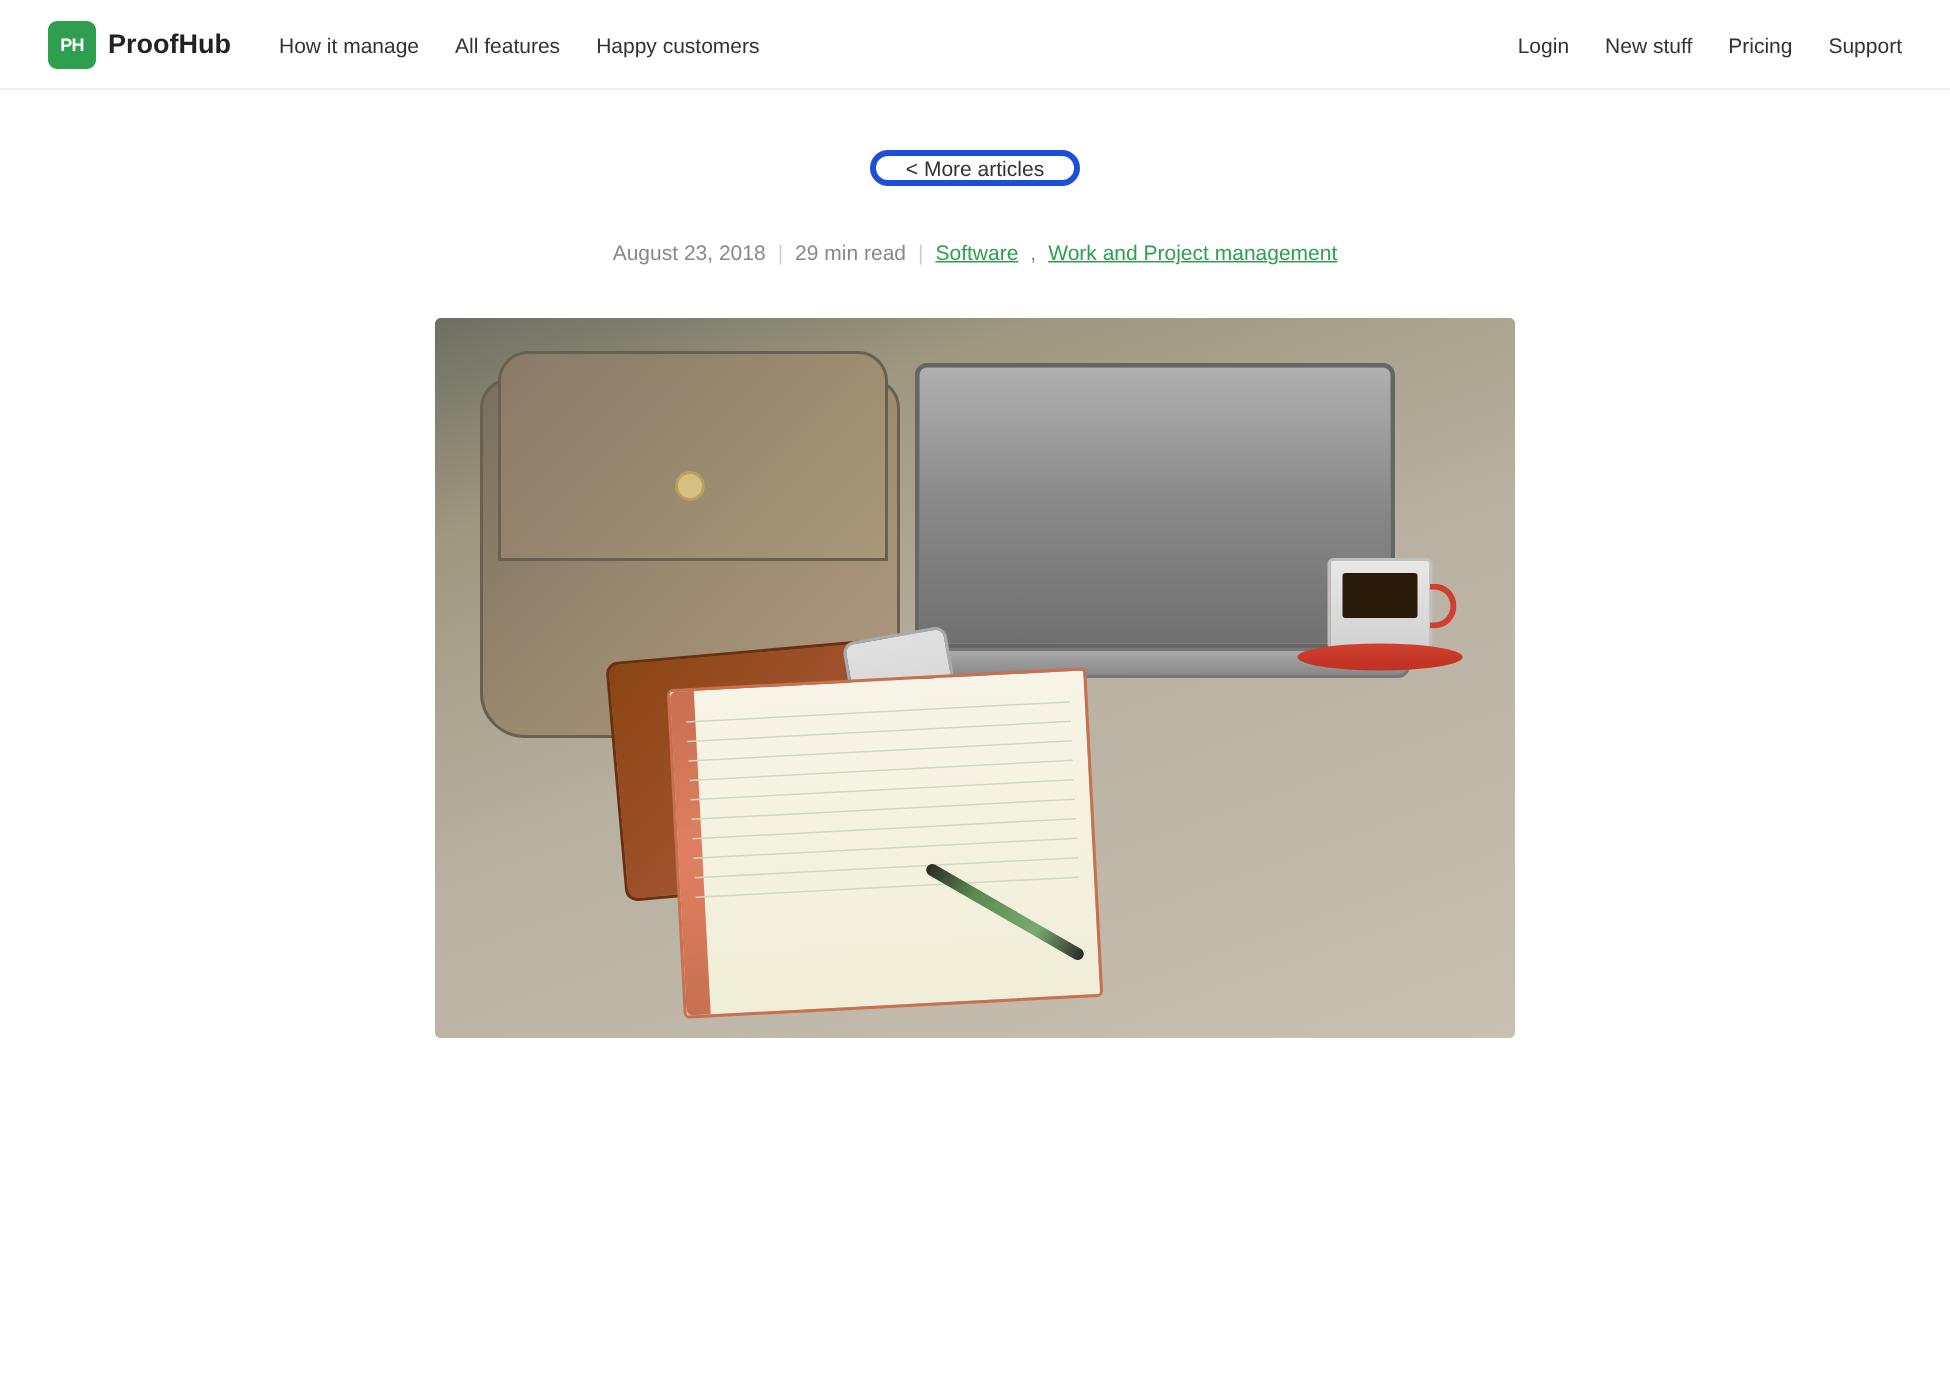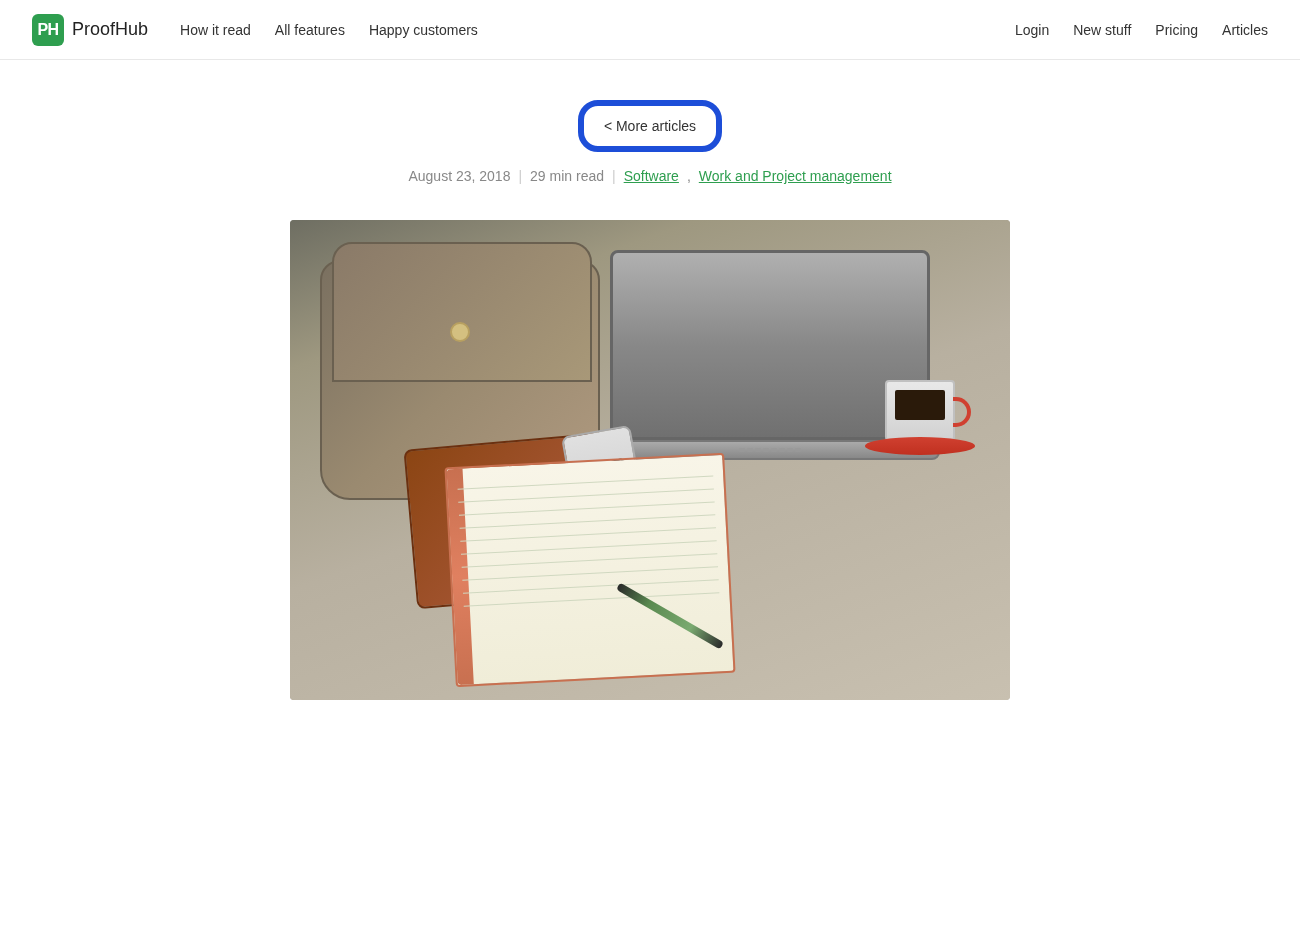--- a/index.html
+++ b/index.html
@@ -24,27 +24,27 @@
     .logo-icon {
       width: 32px;
       height: 32px;
       background: #2e9e4f;
       border-radius: 6px;
       display: flex;
       align-items: center;
       justify-content: center;
       color: #fff;
       font-weight: 800;
-      font-size: 16px;
+      font-size: 12px;
       letter-spacing: -0.5px;
       flex-shrink: 0;
     }
     .logo-text {
       font-size: 18px;
-      font-weight: 400;
+      font-weight: 700;
       color: #222;
     }
     .nav-left {
       display: flex;
       align-items: center;
       gap: 24px;
     }
     .nav-link {
       font-size: 14px;
       color: #333;
@@ -62,27 +62,27 @@
     
     main {
       max-width: 900px;
       margin: 0 auto;
       padding: 40px 20px 60px;
       text-align: center;
     }
 
     .more-articles-btn {
       display: inline-block;
-      border: 6px solid #1d4ed8;
+      border: 4px solid #1d4ed8;
       border-radius: 20px;
-      padding: 12px 20px;
+      padding: 0 20px;
       font-size: 14px;
       color: #333;
       text-decoration: none;
-      margin-bottom: 16px;
+      margin-bottom: 36px;
       cursor: pointer;
     }
 
     .article-title {
       font-size: 46px;
       font-weight: 800;
       line-height: 1.2;
       color: #111;
       margin-bottom: 28px;
       max-width: 720px;
@@ -354,30 +354,30 @@
 
 <nav>
   <a class="nav-logo">
     <div class="logo-icon">
       <span>PH</span>
     </div>
     <span class="logo-text">ProofHub</span>
   </a>
 
   <div class="nav-left">
-    <a class="nav-link">How it read</a>
+    <a class="nav-link">How it manage</a>
     <a class="nav-link">All features</a>
     <a class="nav-link">Happy customers</a>
   </div>
 
   <div class="nav-right">
     <a class="nav-link">Login</a>
     <a class="nav-link">New stuff</a>
     <a class="nav-link">Pricing</a>
-    <a class="nav-link">Articles</a>
+    <a class="nav-link">Support</a>
   </div>
 </nav>
 
 <main>
 
   <a class="more-articles-btn">&lt; More articles</a>
 
 
   <div class="article-meta">
     <span>August 23, 2018</span>

